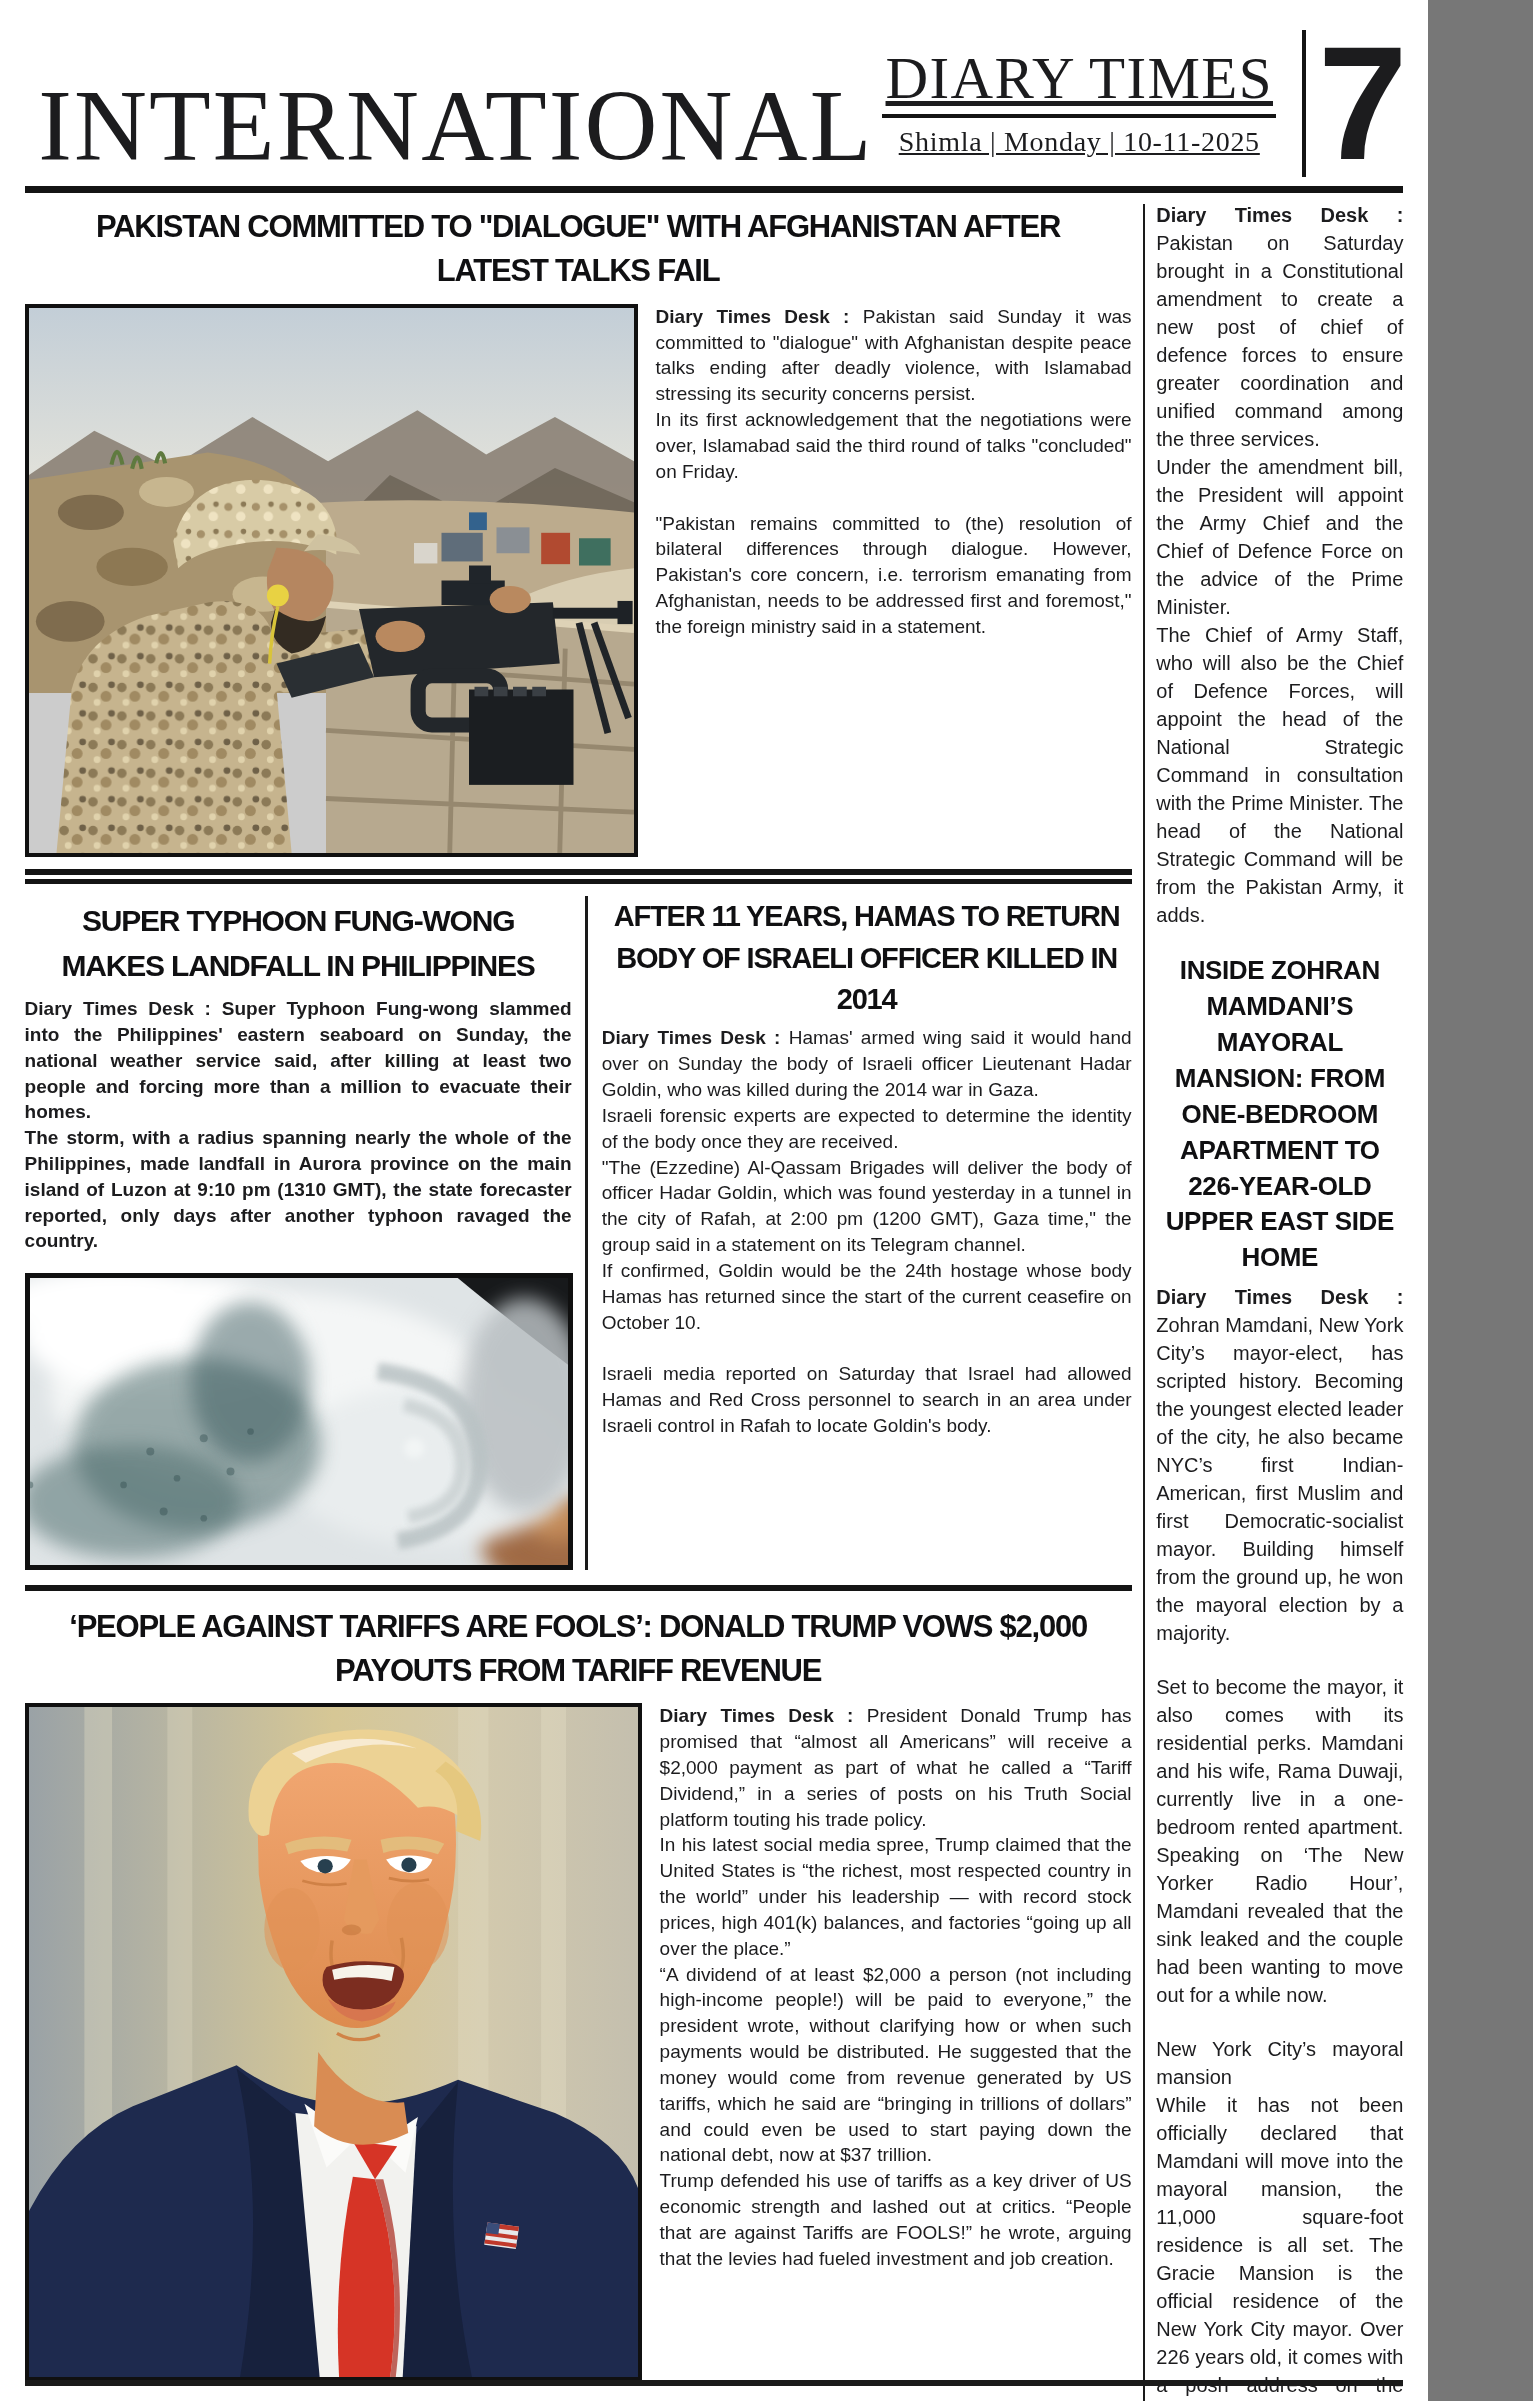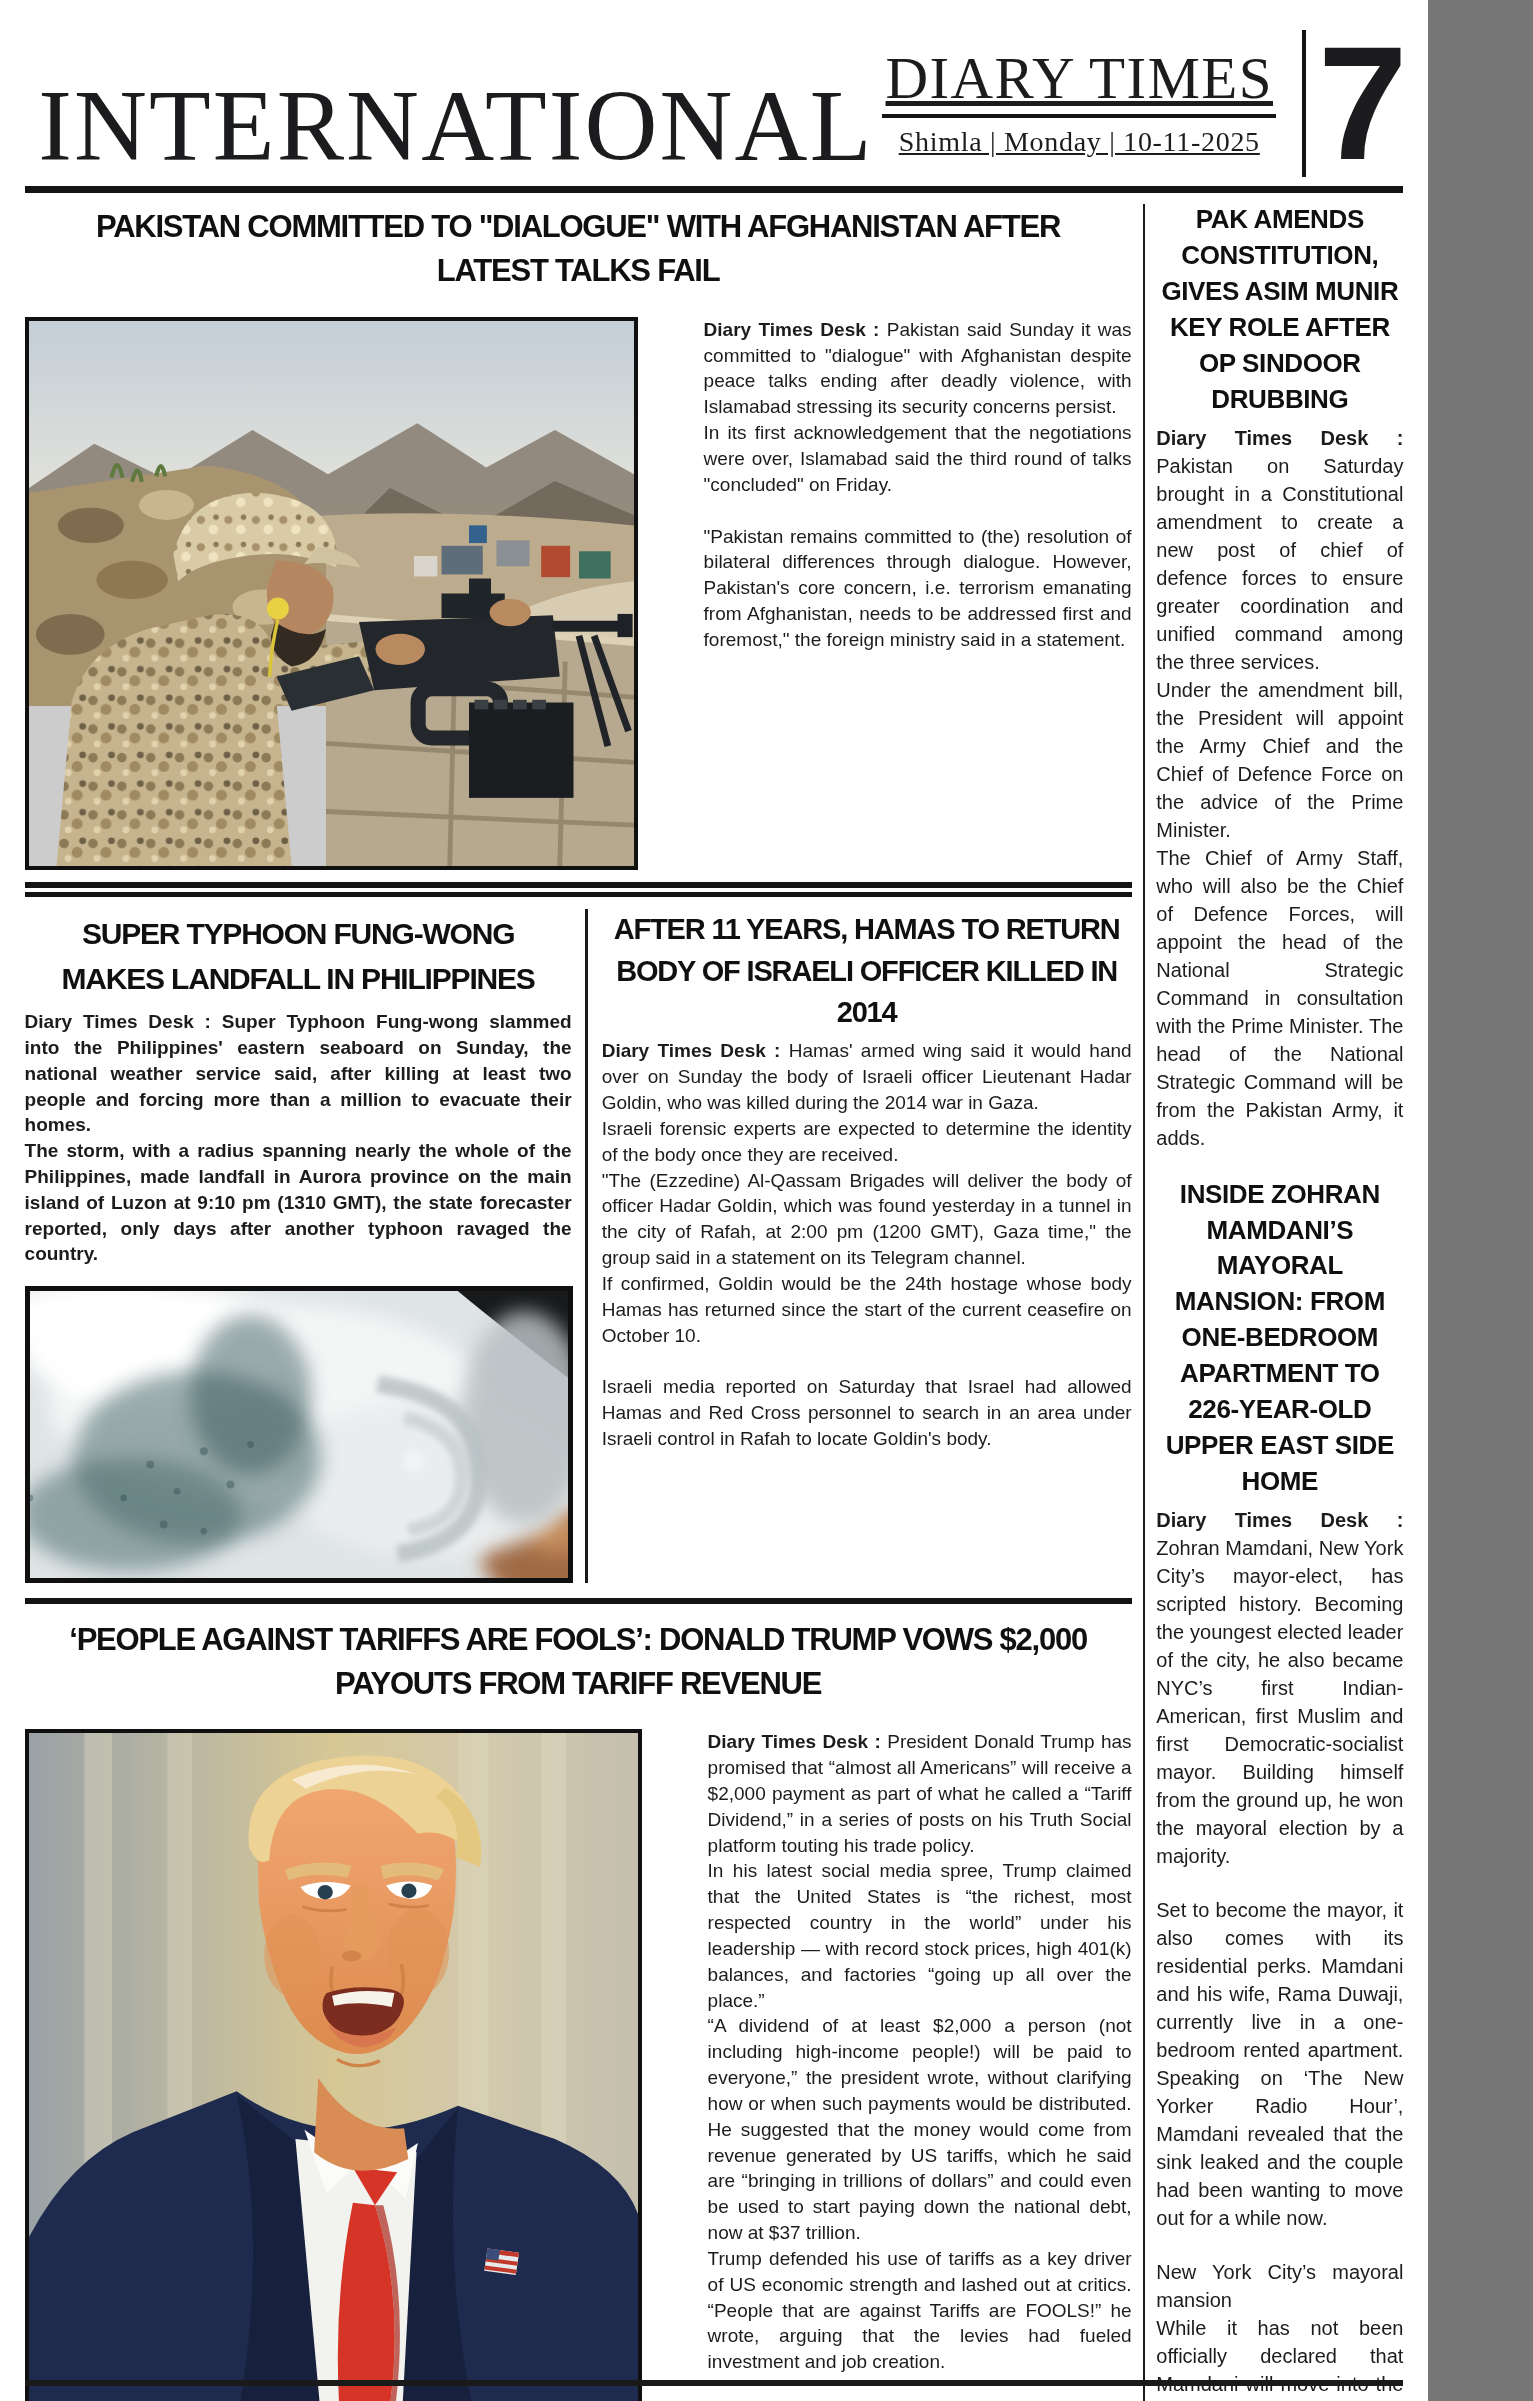--- a/index.html
+++ b/index.html
@@ -29,21 +29,21 @@
   .hl-hamas{font-size:29px;line-height:1.42;padding:4.1px 4.1px 5.5px 4.1px;}
   .hl-side{font-size:26px;line-height:1.38;letter-spacing:-0.015em;padding:1.4px 1.4px 6.8px 1.4px;}
   .body-txt{font-size:19px;line-height:1.36;text-align:justify;}
   .body-txt p{margin:0;}
   .bold-body{font-weight:700;}
   .side-txt{font-size:20px;line-height:1.4;text-align:justify;}
   .side-txt p{margin:0;}
   .gap-top{margin-top:26px !important;}
   .byline{font-weight:700;}
   
-  .a-row{display:flex;margin-top:17px;gap:48px;}
+  .a-row{display:flex;margin-top:4px;}
   .photo-frame{border:4.8px solid #101010;flex:none;line-height:0;background:#ccc;}
   .photo-frame svg{width:100%;height:100%;display:block;}
   .soldier-frame{width:605px;height:545px;}
   .a1-text{flex:1;min-width:0;margin-left:18px;}
   .double-rule{margin:12.3px 0 8.2px 0;}
   .double-rule .r1{height:6.2px;background:#141414;}
   .double-rule .r2{height:4.8px;background:#141414;margin-top:4.1px;}
   .two-col{display:flex;align-items:stretch;}
   .typhoon-col{width:547px;flex:none;}
   .mid-vrule{width:2.7px;background:#1a1a1a;margin:4.1px 13.7px 0 13.7px;flex:none;}
@@ -296,21 +296,20 @@
           </div>
         </div>
       </div>
     </div>
 
     <div class="col-vrule"></div>
 
     <div class="right-col">
 
       <div class="side-article">
-        <h2 class="hl hl-side">PAK AMENDS CONSTITUTION, GIVES ASIM MUNIR KEY ROLE AFTER OP SINDOOR DRUBBING</h2>
         <div class="side-txt">
           <p><b class="byline">Diary Times Desk :</b> <span>Pakistan on Saturday brought in a Constitutional amendment to create a new post of chief of defence forces to ensure greater coordination and unified command among the three services.</span></p>
           <p>Under the amendment bill, the President will appoint the Army Chief and the Chief of Defence Force on the advice of the Prime Minister.</p>
           <p>The Chief of Army Staff, who will also be the Chief of Defence Forces, will appoint the head of the National Strategic Command in consultation with the Prime Minister. The head of the National Strategic Command will be from the Pakistan Army, it adds.</p>
         </div>
       </div>
 
       <div class="side-article">
         <h2 class="hl hl-side">INSIDE ZOHRAN MAMDANI’S MAYORAL MANSION: FROM ONE-BEDROOM APARTMENT TO 226-YEAR-OLD UPPER EAST SIDE HOME</h2>
         <div class="side-txt">

